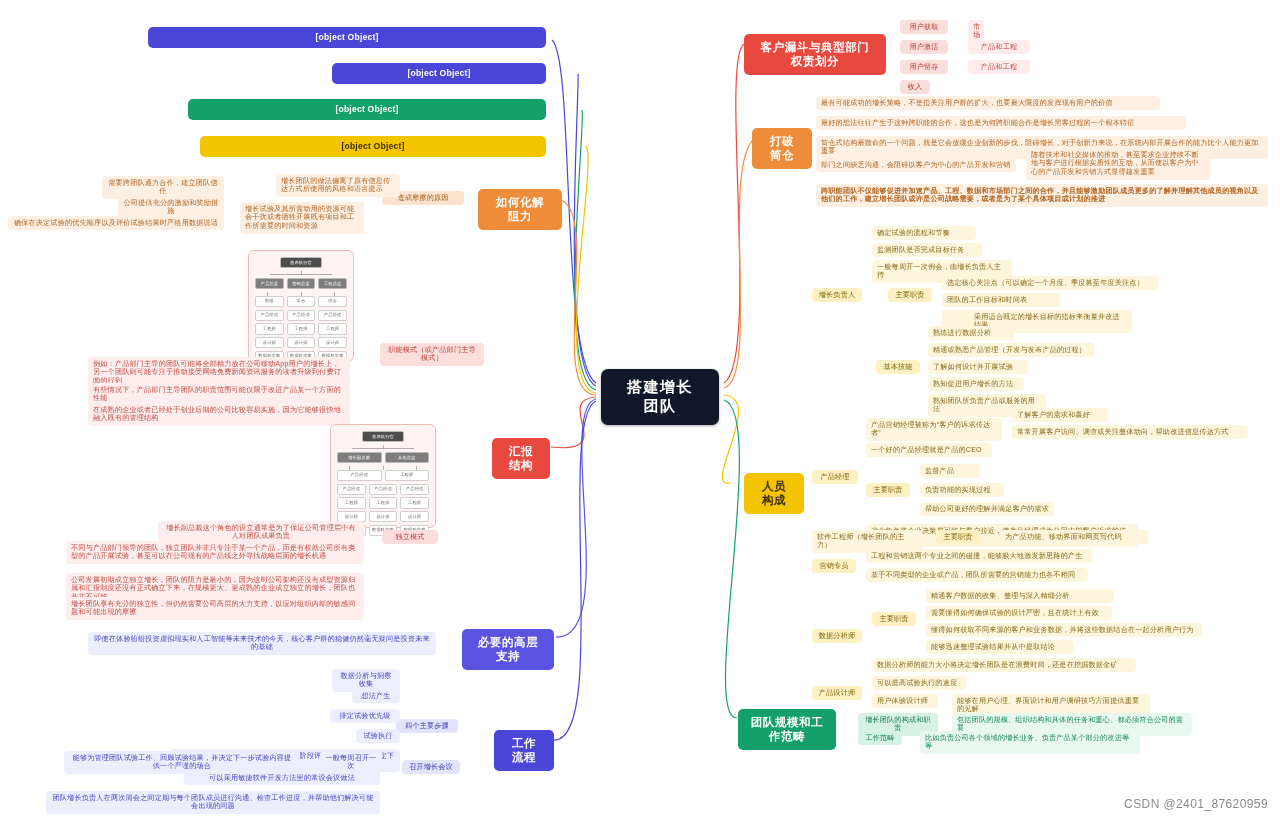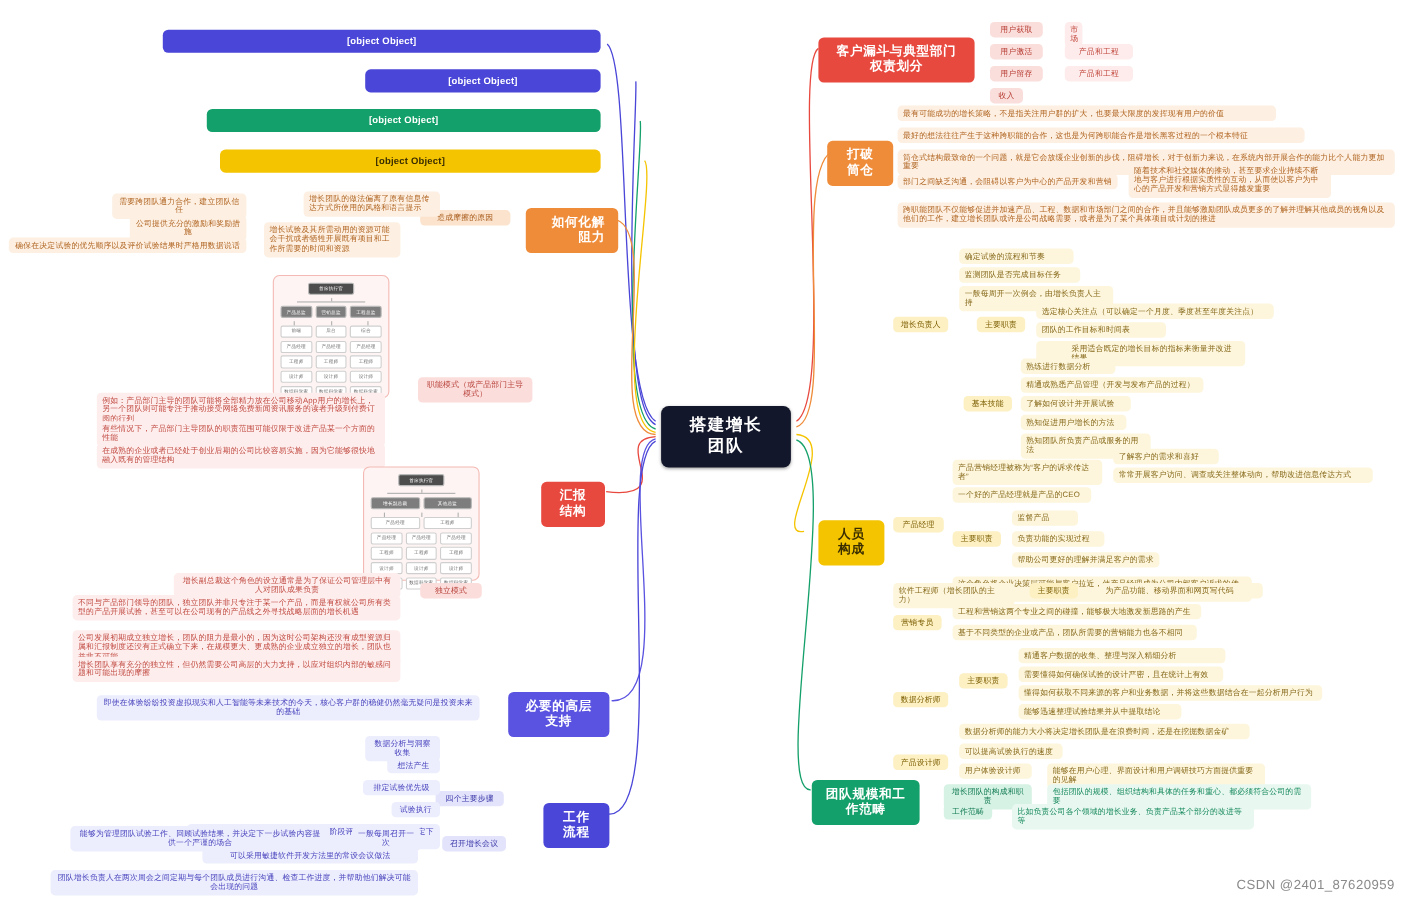--- a/index.html
+++ b/index.html
@@ -102,21 +102,21 @@
     </g>
   </svg>
 
   <div class="node root" style="left:601px;top:369px;width:118px;">搭建增长团队</div>
 
   <div class="node l1 blue" style="left:148px;top:27px;width:398px;font-size:8.6px;font-weight:600;letter-spacing:.2px;padding:5px 9px;">[object Object]</div>
   <div class="node l1 blue" style="left:332px;top:63px;width:214px;font-size:8.6px;font-weight:600;letter-spacing:.2px;padding:5px 9px;">[object Object]</div>
   <div class="node l1 green" style="left:188px;top:99px;width:358px;font-size:8.6px;font-weight:600;letter-spacing:.2px;padding:5px 9px;">[object Object]</div>
   <div class="node l1 amber" style="left:200px;top:136px;width:346px;font-size:8.6px;font-weight:600;letter-spacing:.2px;padding:5px 9px;color:#3a2e00;">[object Object]</div>
 
-  <div class="node l1 orange" style="left:478px;top:189px;width:84px;text-align:right;">如何化解阻力</div>
+  <div class="node l1 orange" style="left:478px;top:189px;width:84px;">如何化解阻力</div>
   <div class="node leaf xs c-orange" style="left:382px;top:191px;width:82px;text-align:center;">造成摩擦的原因</div>
   <div class="node leaf xs c-orange2" style="left:240px;top:174px;width:124px;margin-left:36px;">增长团队的做法偏离了原有信息传达方式所使用的风格和语言提示</div>
   <div class="node leaf xs c-orange2" style="left:240px;top:202px;width:124px;">增长试验及其所需动用的资源可能会干扰或者牺牲开展既有项目和工作所需要的时间和资源</div>
   <div class="node leaf xs c-orange2" style="left:102px;top:176px;width:122px;text-align:center;">需要跨团队通力合作，建立团队信任</div>
   <div class="node leaf xs c-orange2" style="left:118px;top:196px;width:106px;text-align:center;">公司提供充分的激励和奖励措施</div>
   <div class="node leaf xs c-orange2" style="left:8px;top:216px;width:216px;text-align:center;">确保在决定试验的优先顺序以及评价试验结果时严格用数据说话</div>
 
   <div class="node l1 red" style="left:492px;top:438px;width:58px;">汇报结构</div>
 
   <div class="orgcard" style="left:248px;top:250px;width:106px;height:112px;">
@@ -237,21 +237,21 @@
   <div class="node leaf xs c-red" style="left:900px;top:60px;width:48px;text-align:center;">用户留存</div>
   <div class="node leaf xs c-red2" style="left:968px;top:60px;width:62px;text-align:center;">产品和工程</div>
   <div class="node leaf xs c-red" style="left:900px;top:80px;width:30px;text-align:center;">收入</div>
 
   <div class="node l1 orange" style="left:752px;top:128px;width:60px;">打破筒仓</div>
   <div class="node leaf xs c-orange2" style="left:816px;top:96px;width:344px;">最有可能成功的增长策略，不是指关注用户群的扩大，也要最大限度的发挥现有用户的价值</div>
   <div class="node leaf xs c-orange2" style="left:816px;top:116px;width:370px;">最好的想法往往产生于这种跨职能的合作，这也是为何跨职能合作是增长黑客过程的一个根本特征</div>
   <div class="node leaf xs c-orange2" style="left:816px;top:136px;width:452px;">筒仓式结构最致命的一个问题，就是它会放缓企业创新的步伐，阻碍增长，对于创新力来说，在系统内部开展合作的能力比个人能力更加重要</div>
   <div class="node leaf xs c-orange2" style="left:816px;top:158px;width:200px;">部门之间缺乏沟通，会阻碍以客户为中心的产品开发和营销</div>
   <div class="node leaf xs c-orange2" style="left:1026px;top:148px;width:184px;">随着技术和社交媒体的推动，甚至要求企业持续不断地与客户进行根据实质性的互动，从而使以客户为中心的产品开发和营销方式显得越发重要</div>
-  <div class="node leaf xs c-orange2" style="left:816px;top:184px;width:452px;">跨职能团队不仅能够促进并加速产品、工程、数据和市场部门之间的合作，并且能够激励团队成员更多的了解并理解其他成员的视角以及他们的工作，建立增长团队或许是公司战略需要，或者是为了某个具体项目或计划的推进</div>
+  <div class="node leaf xs c-orange2" style="left:816px;top:184px;width:452px;font-weight:bold;">跨职能团队不仅能够促进并加速产品、工程、数据和市场部门之间的合作，并且能够激励团队成员更多的了解并理解其他成员的视角以及他们的工作，建立增长团队或许是公司战略需要，或者是为了某个具体项目或计划的推进</div>
 
   <div class="node l1 amber" style="left:744px;top:473px;width:60px;">人员构成</div>
 
   <div class="node leaf xs c-amber" style="left:812px;top:288px;width:50px;text-align:center;">增长负责人</div>
   <div class="node leaf xs c-amber2" style="left:872px;top:226px;width:104px;">确定试验的流程和节奏</div>
   <div class="node leaf xs c-amber2" style="left:872px;top:243px;width:110px;">监测团队是否完成目标任务</div>
   <div class="node leaf xs c-amber2" style="left:872px;top:260px;width:140px;">一般每周开一次例会，由增长负责人主持</div>
   <div class="node leaf xs c-amber" style="left:888px;top:288px;width:44px;text-align:center;">主要职责</div>
   <div class="node leaf xs c-amber2" style="left:942px;top:276px;width:216px;">选定核心关注点（可以确定一个月度、季度甚至年度关注点）</div>
   <div class="node leaf xs c-amber2" style="left:942px;top:293px;width:118px;">团队的工作目标和时间表</div>

